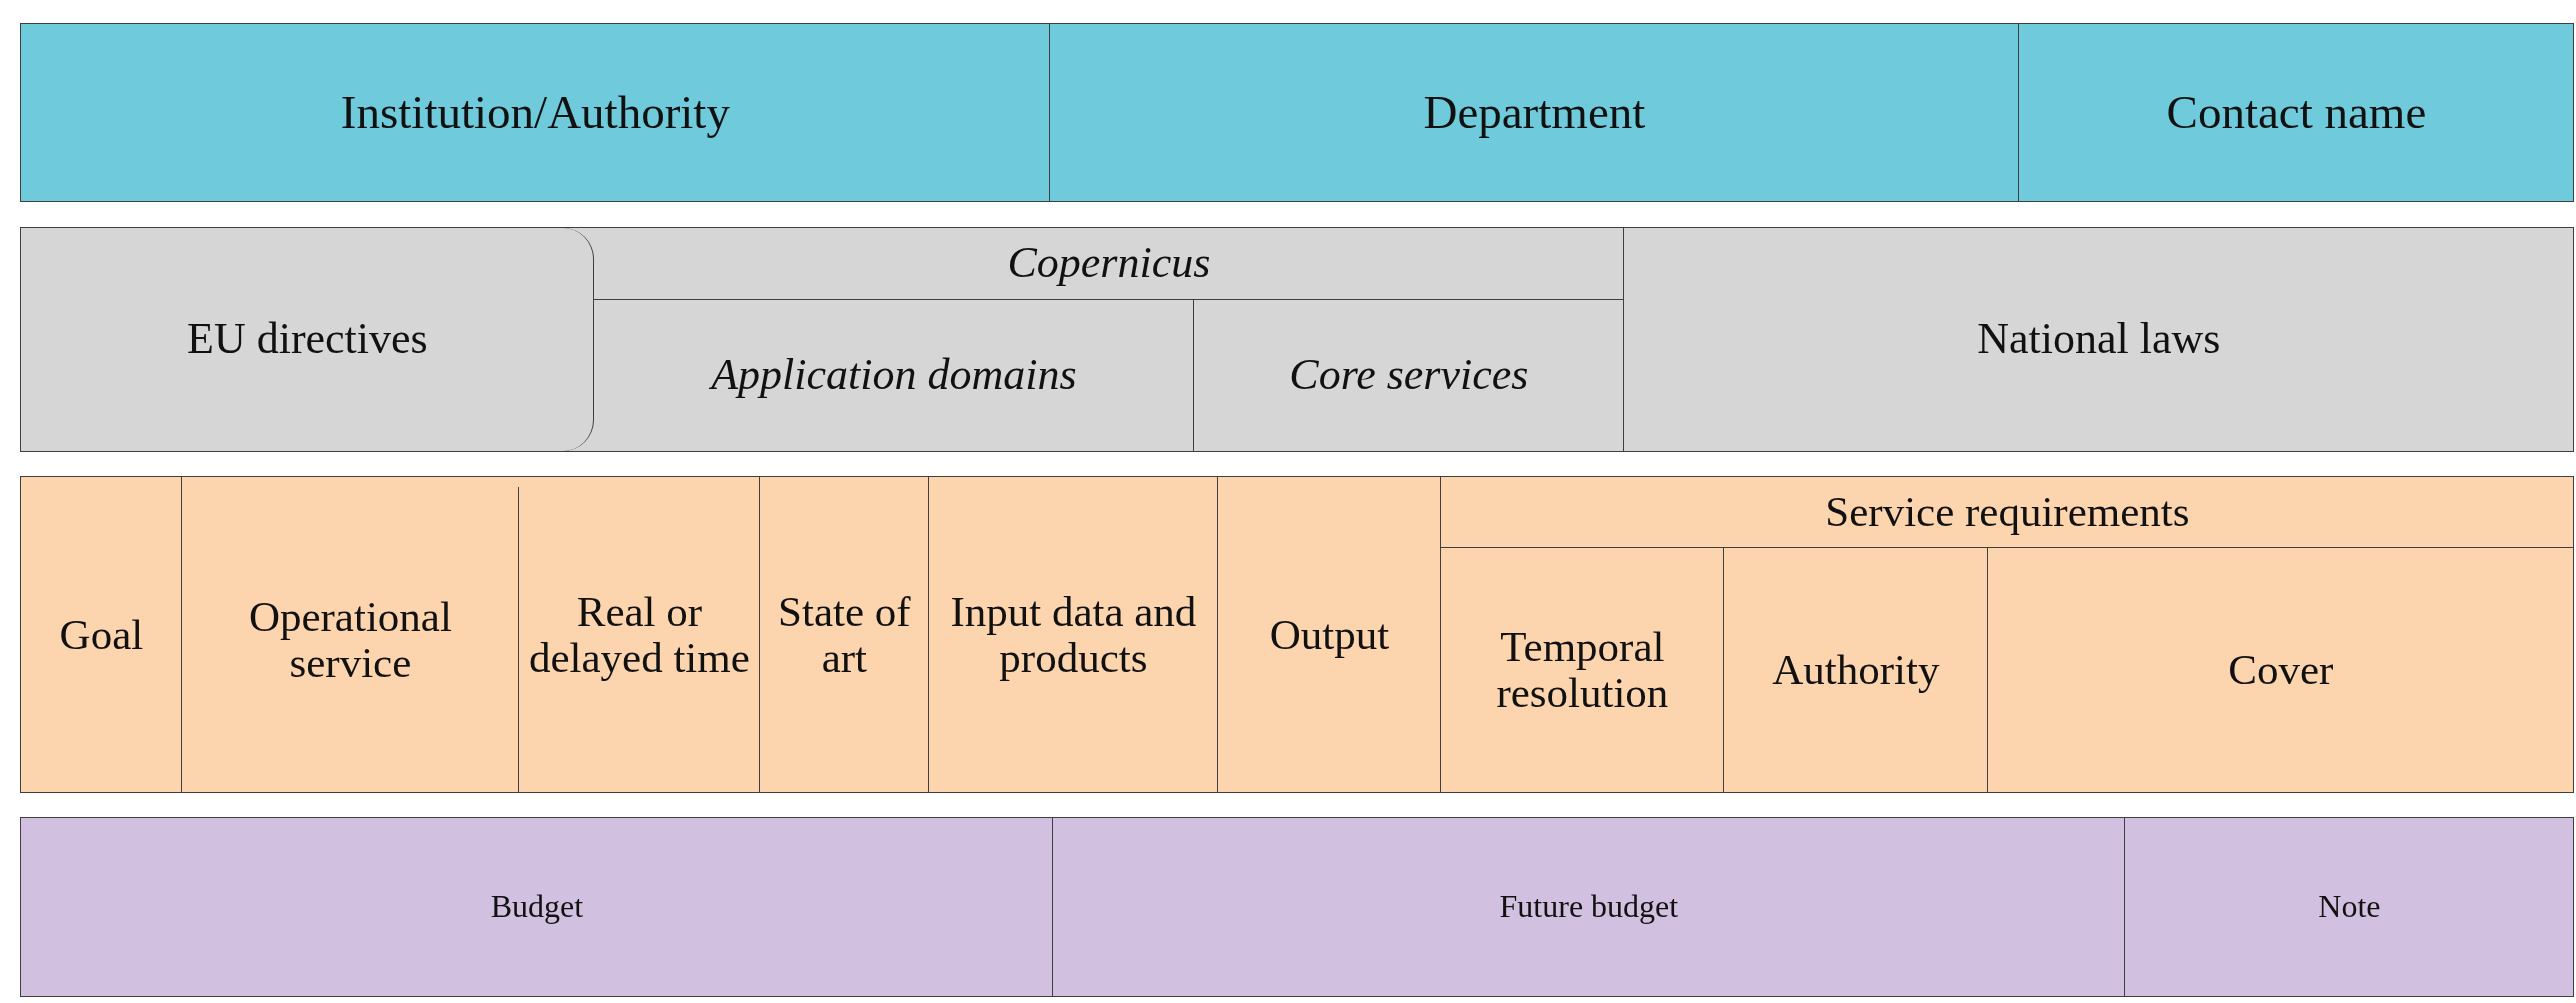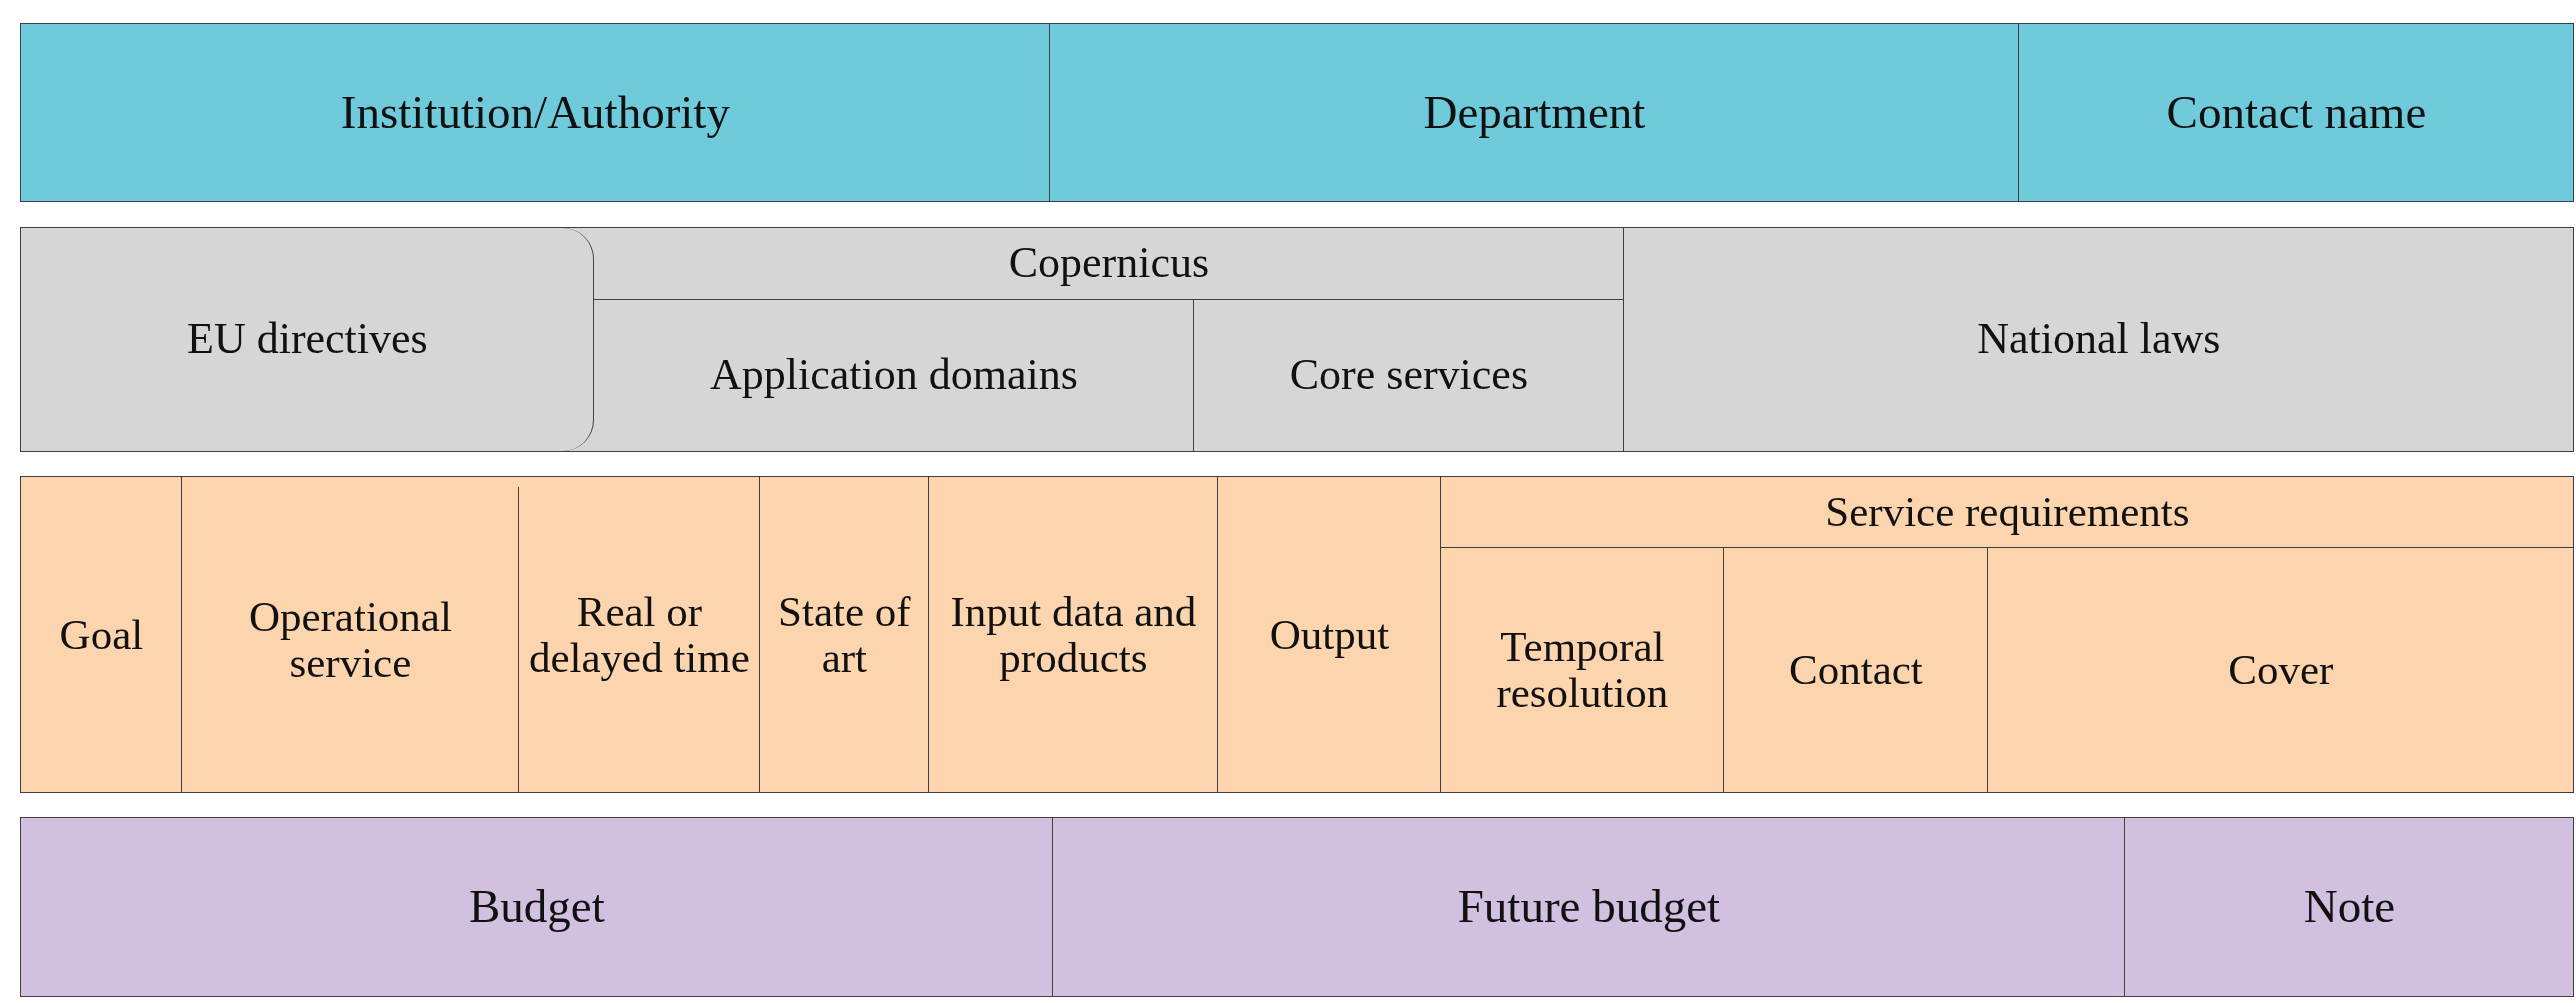--- a/index.html
+++ b/index.html
@@ -122,41 +122,41 @@
   #band-service .c-accuracy    { width: 264px; }
   #band-service .c-cover       { flex: 1 1 auto; }
 
   
   #band-budget {
     left: 20.4px;
     top: 817px;
     width: 2554px;
     height: 180px;
     background: #d1c0e0;
-    font-size: 47px;
+    font-size: 32px;
   }
   #band-budget .c-budget       { width: 1032px; }
   #band-budget .c-futurebudget { width: 1072px; }
   #band-budget .c-note         { flex: 1 1 auto; }
 </style>
 </head>
 <body style="color: rgb(17, 17, 17); background: rgb(255, 255, 255);">
 
 <div id="sheet">
 
   <div id="band-contacts" class="band" style="background: rgb(111, 203, 219); border-color: rgb(63, 63, 63); justify-content: center;">
     <div class="cell c-institution" style="border-right-color: rgb(63, 63, 63);">Institution/Authority</div>
     <div class="cell c-department" style="border-right-color: rgb(63, 63, 63);">Department</div>
     <div class="cell c-contact" style="border-right-color: rgb(63, 63, 63);">Contact name</div>
   </div>
 
   <div id="band-legislation" class="band" style="background: rgb(214, 214, 214); border-color: rgb(63, 63, 63);">
     <div class="cell c-eu" style="border-right-color: rgb(63, 63, 63);">EU directives</div>
 
-    <div class="group g-copernicus" style="border-right-color: rgb(63, 63, 63);">
+    <div class="group g-copernicus" style="border-right-color: rgb(63, 63, 63); font-style: italic;">
       <div class="group-title" style="border-bottom-color: rgb(63, 63, 63);">Copernicus</div>
       <div class="group-row">
         <div class="cell c-appdomains" style="border-right-color: rgb(63, 63, 63);">Application  domains</div>
         <div class="cell c-coreserv" style="border-right-color: rgb(63, 63, 63);">Core services</div>
       </div>
     </div>
 
     <div class="cell c-national" style="border-right-color: rgb(63, 63, 63);">National laws</div>
   </div>
 
@@ -165,21 +165,21 @@
     <div class="cell c-opservice" style="border-right-color: rgb(63, 63, 63);">Operational service</div>
     <div class="cell c-realdelayed" style="border-right-color: rgb(63, 63, 63);">Real or delayed time</div>
     <div class="cell c-stateofart" style="border-right-color: rgb(63, 63, 63);">State of art</div>
     <div class="cell c-inputdata" style="border-right-color: rgb(63, 63, 63);">Input data and products</div>
     <div class="cell c-output" style="border-right-color: rgb(63, 63, 63);">Output</div>
 
     <div class="group g-servicereq" style="border-right-color: rgb(63, 63, 63);">
       <div class="group-title" style="border-bottom-color: rgb(63, 63, 63);">Service requirements</div>
       <div class="group-row">
         <div class="cell c-temporalres" style="border-right-color: rgb(63, 63, 63);">Temporal resolution</div>
-        <div class="cell c-accuracy" style="border-right-color: rgb(63, 63, 63);">Contact</div>
+        <div class="cell c-accuracy" style="border-right-color: rgb(63, 63, 63);">Authority</div>
         <div class="cell c-cover" style="border-right-color: rgb(63, 63, 63);">Cover</div>
       </div>
     </div>
   </div>
 
   <div id="band-budget" class="band" style="background: rgb(209, 192, 224); border-color: rgb(63, 63, 63);">
     <div class="cell c-budget" style="border-right-color: rgb(63, 63, 63);">Budget</div>
     <div class="cell c-futurebudget" style="border-right-color: rgb(63, 63, 63);">Future budget</div>
     <div class="cell c-note" style="border-right-color: rgb(63, 63, 63);">Note</div>
   </div>

